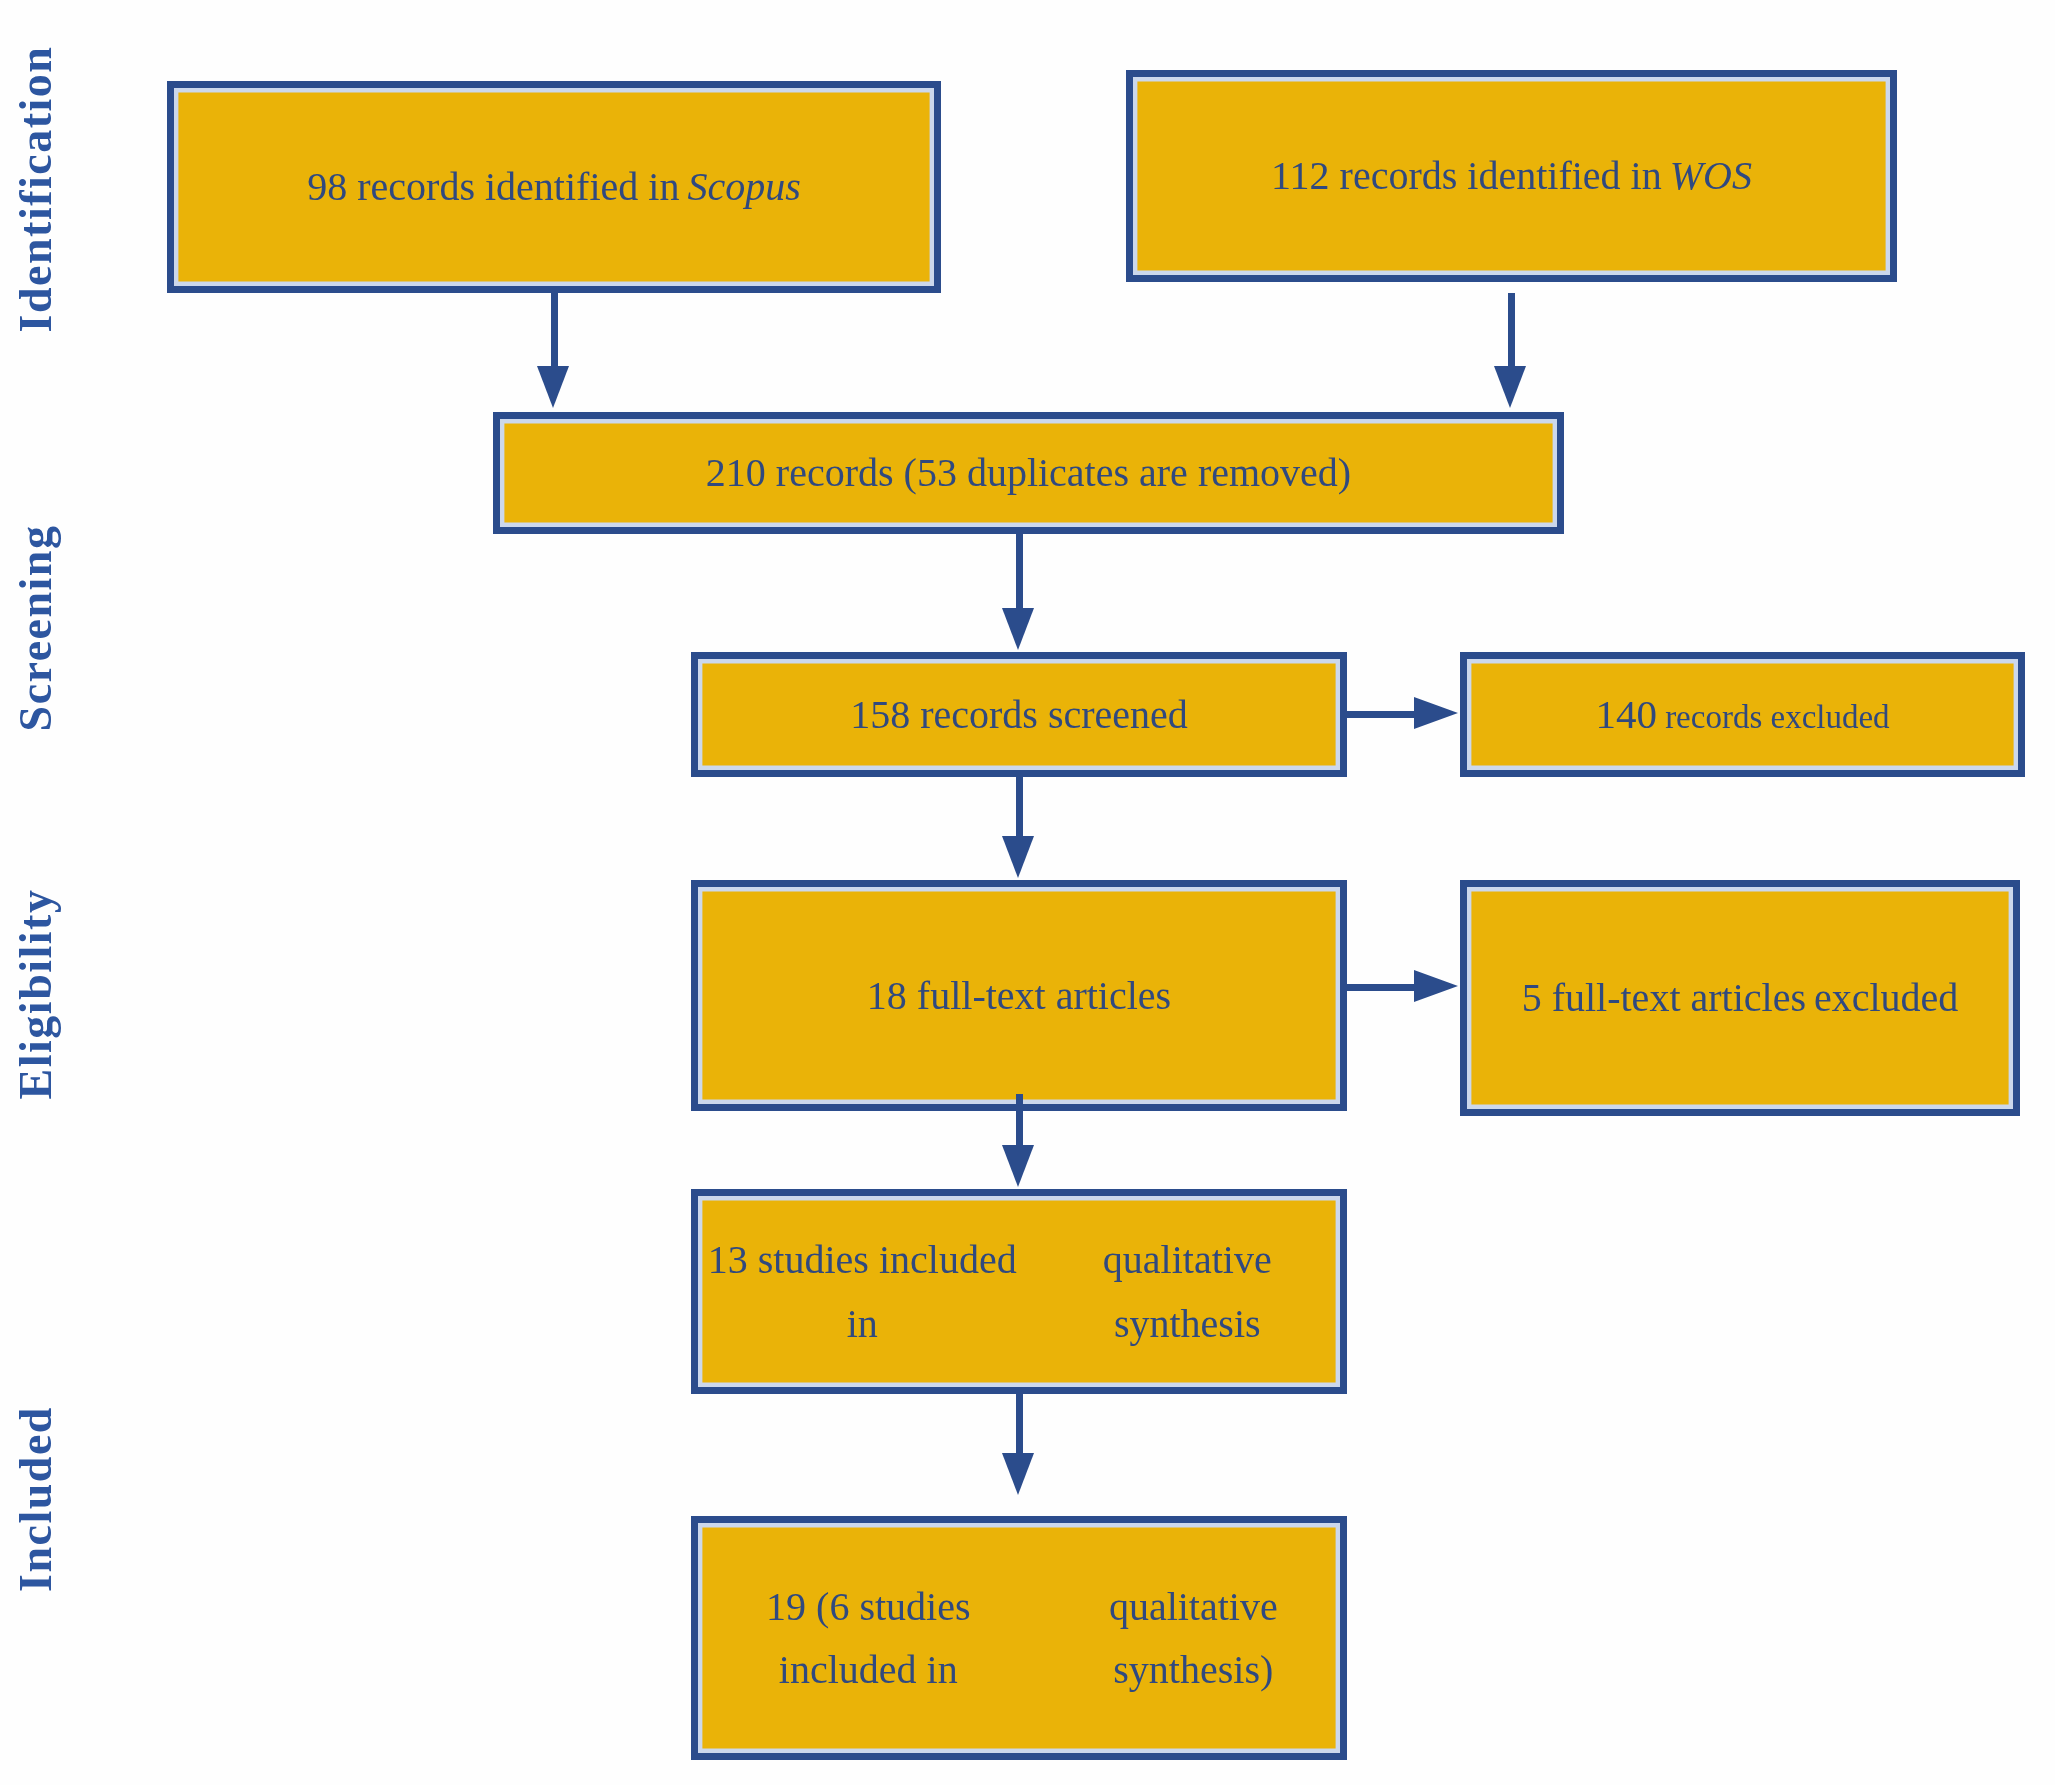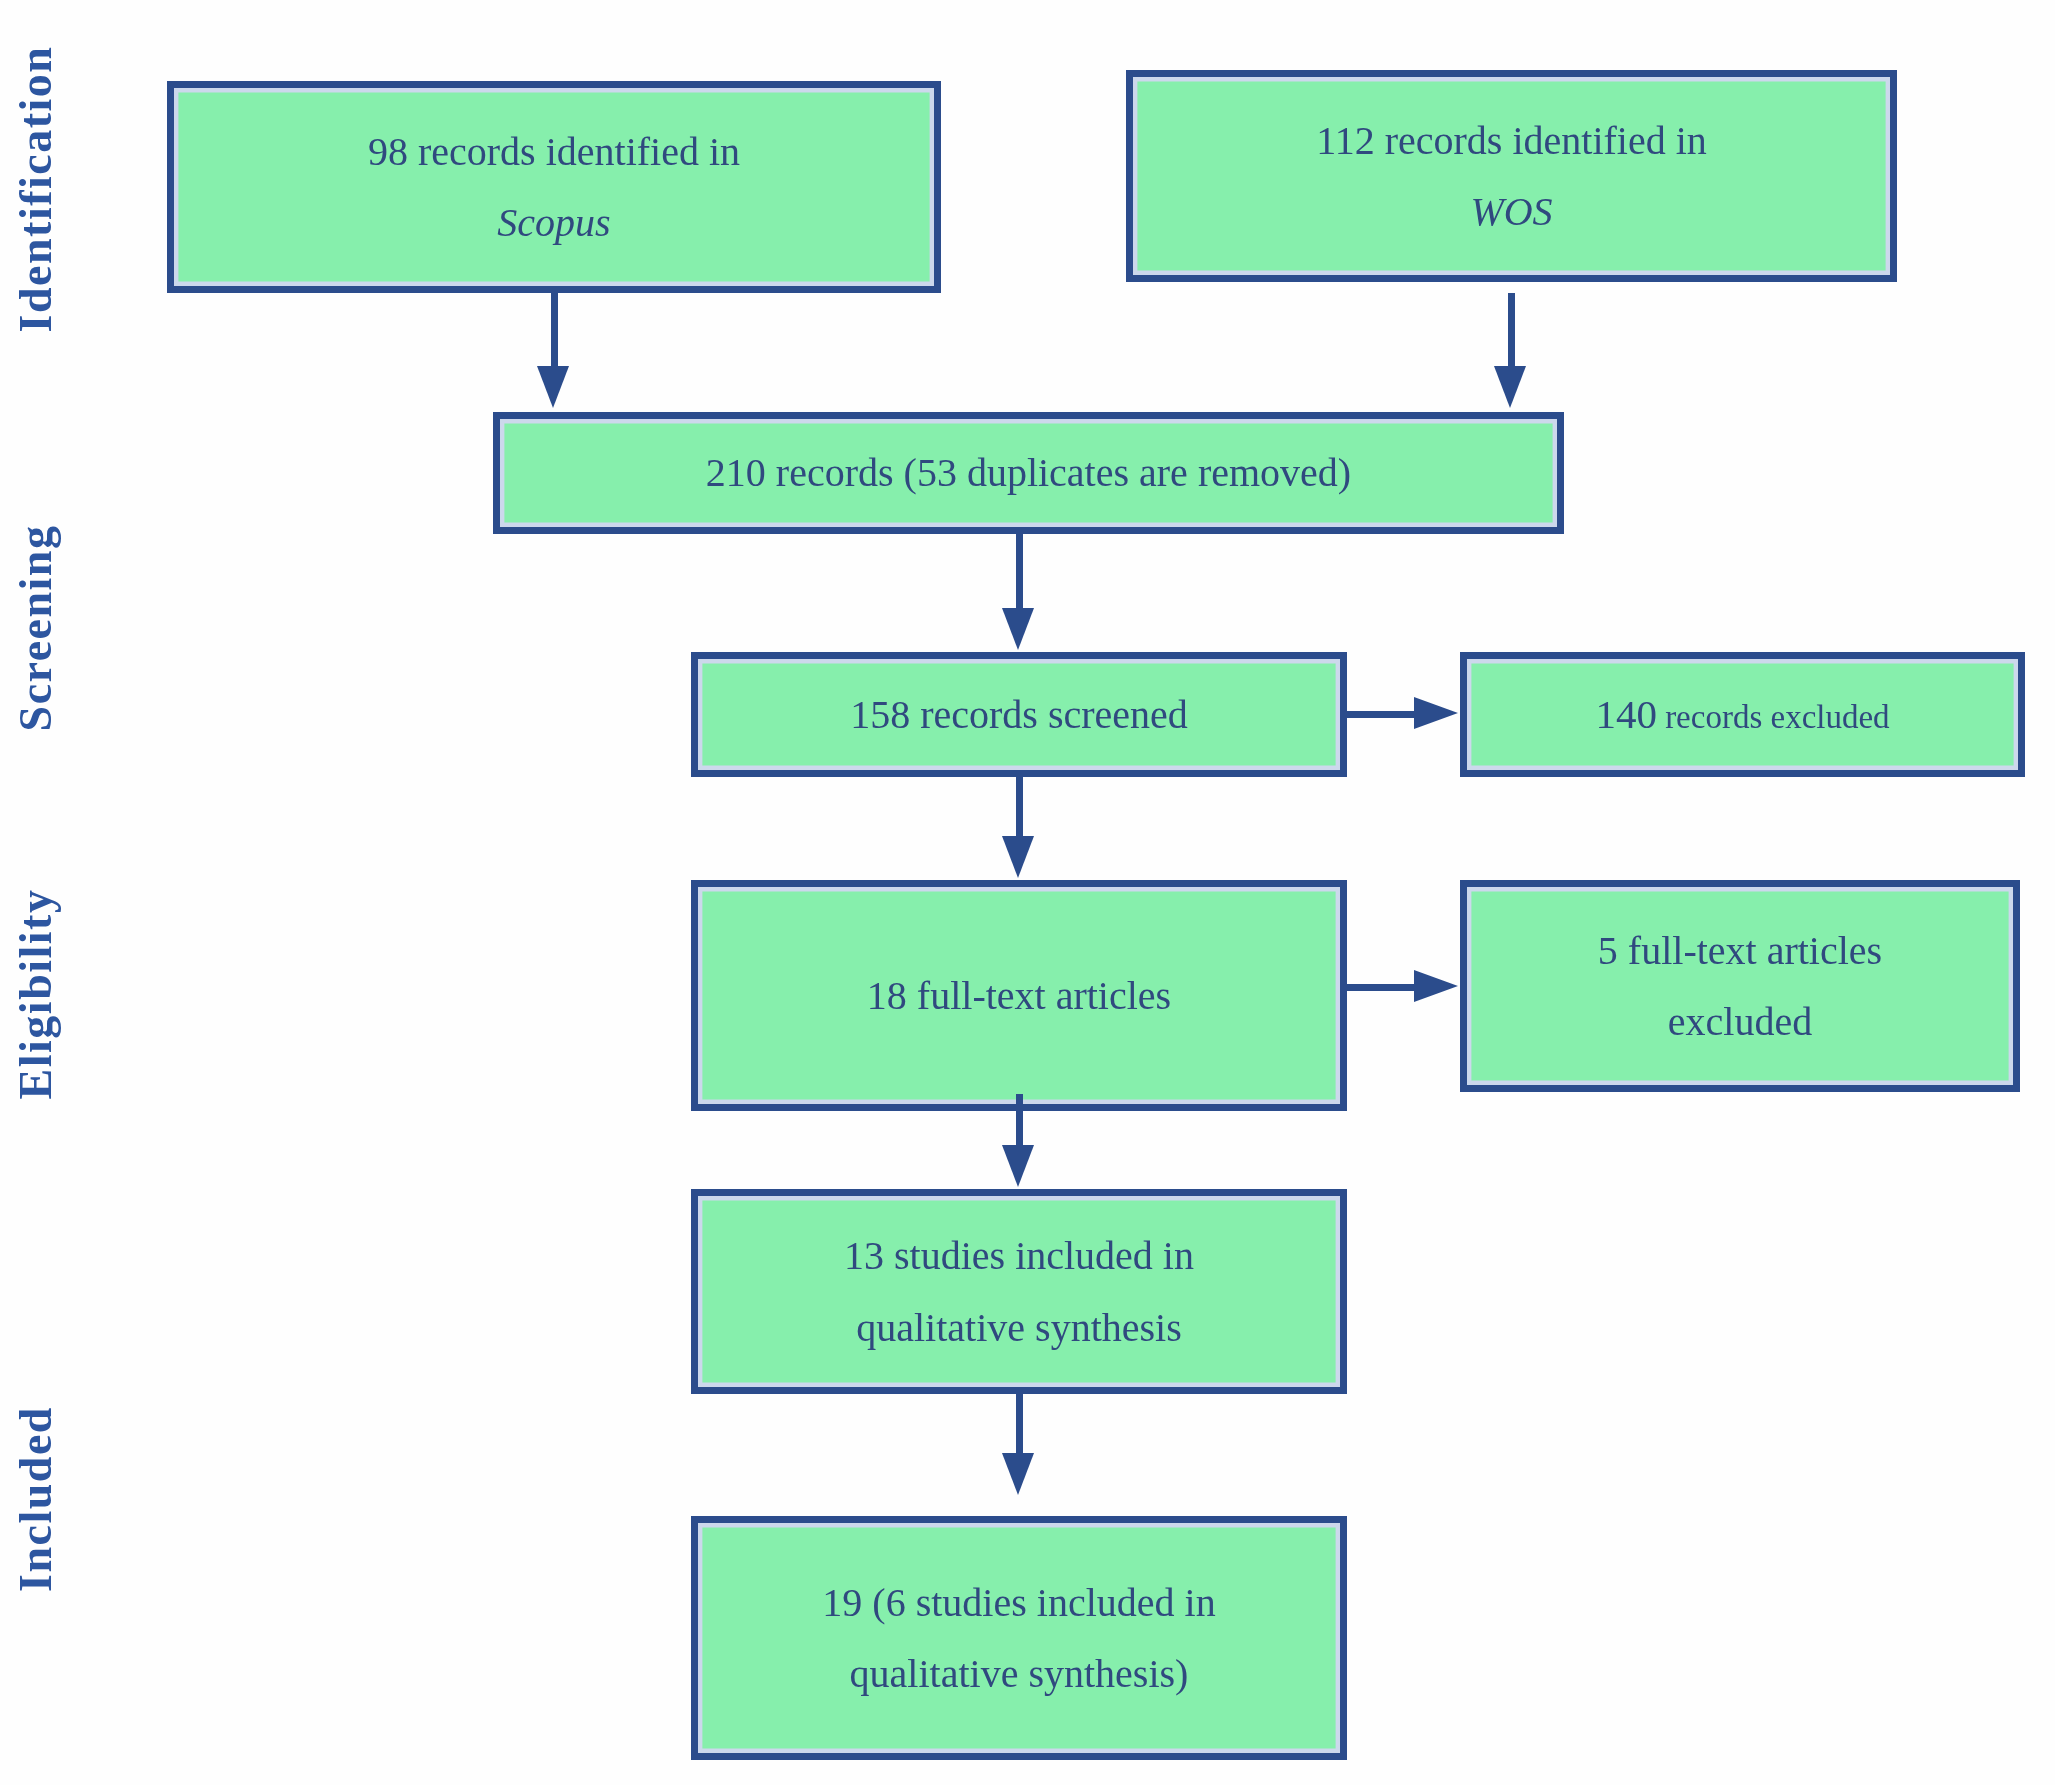--- a/index.html
+++ b/index.html
@@ -6,25 +6,25 @@
   #stage{
     position:relative;
     width:2056px;height:1785px;
     background:#fefefe;
     overflow:hidden;
     font-family:"Liberation Serif","DejaVu Serif",serif;
   }
   .box{
     position:absolute;
     box-sizing:border-box;
-    background:#86efac;
+    background:#eab308;
     border:7.3px solid #2b4c8c;
     box-shadow: inset 0 0 0 4.4px #ccd8ec;
     display:flex;
-    flex-direction:column;
+    flex-direction:row;
     align-items:center;
     justify-content:center;
     text-align:center;
     color:#30497f;
     font-size:40px;
     line-height:1.58;
     gap:8px;
   }
   .box .em{font-style:italic;}
   .t-num{font-size:41px;}
@@ -94,21 +94,21 @@
   </div>
 
   <div class="vline" style="left:1016px;top:776px;height:61px;"></div>
   <div class="head-down" style="left:1002px;top:836px;"></div>
 
   <div class="box" style="left:691px;top:880px;width:656px;height:231px;">
     <span>18 full-text articles</span>
   </div>
   <div class="hline" style="left:1347px;top:984px;width:68px;"></div>
   <div class="head-right" style="left:1414px;top:970px;"></div>
-  <div class="box" style="left:1460px;top:880px;width:560px;height:212px;">
+  <div class="box" style="left:1460px;top:880px;width:560px;height:236px;">
     <span>5 full-text articles</span>
     <span>excluded</span>
   </div>
 
   <div class="vline" style="left:1016px;top:1094px;height:52px;"></div>
   <div class="head-down" style="left:1002px;top:1145px;"></div>
 
   <div class="box" style="left:691px;top:1189px;width:656px;height:205px;">
     <span>13 studies included in</span>
     <span>qualitative synthesis</span>

